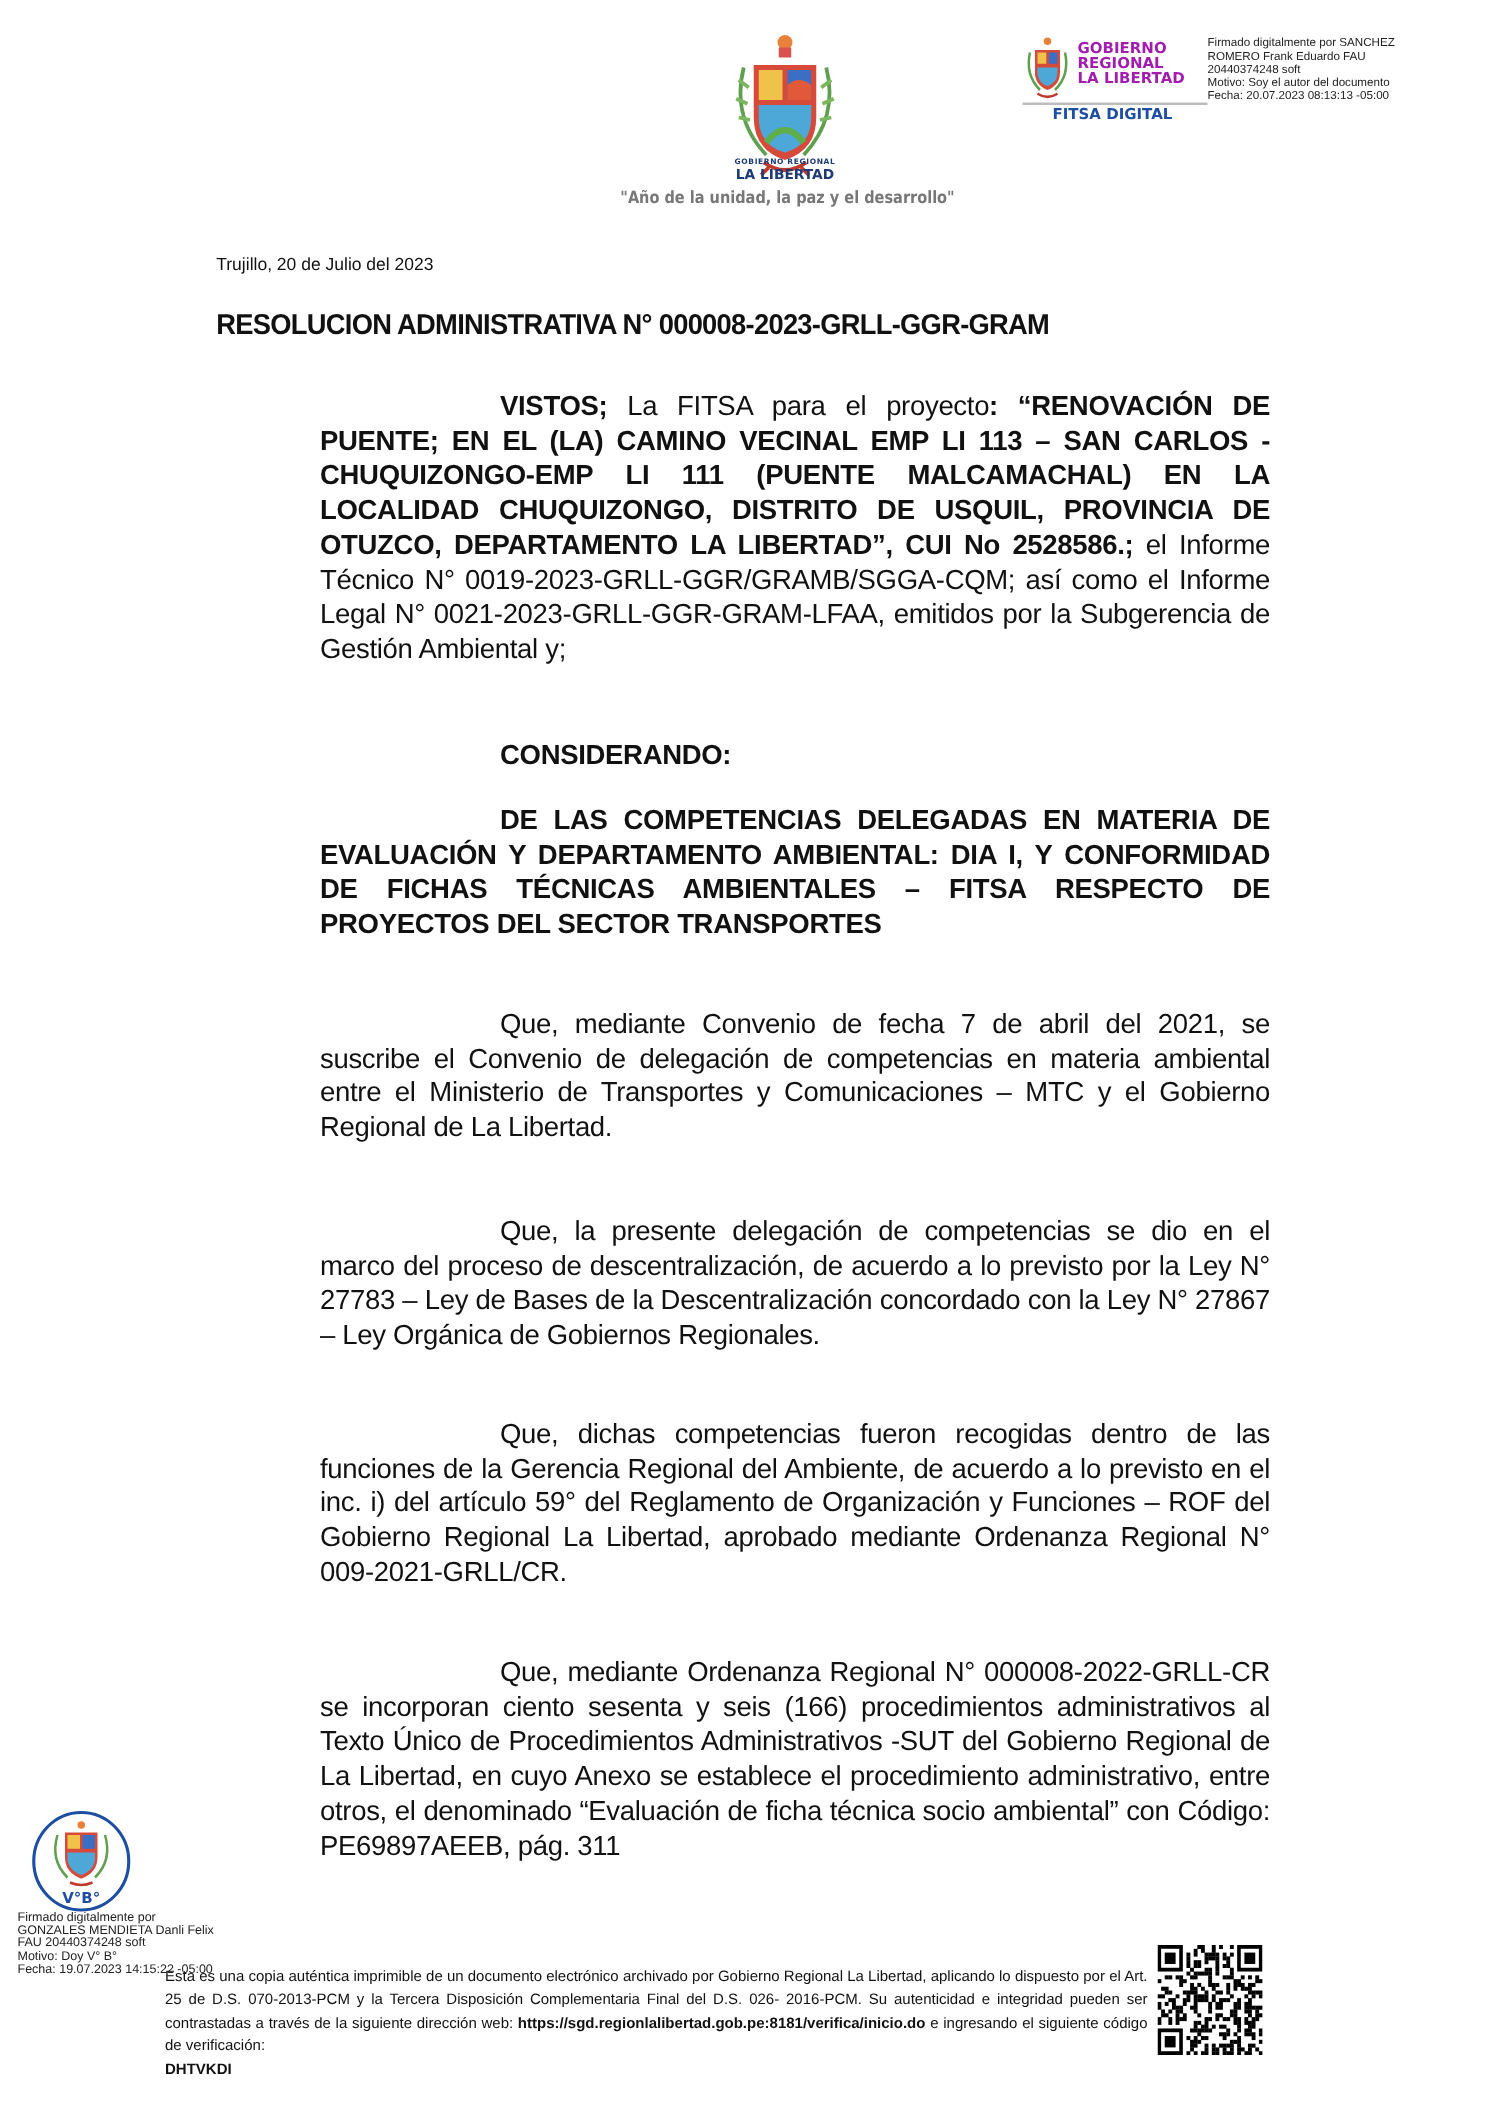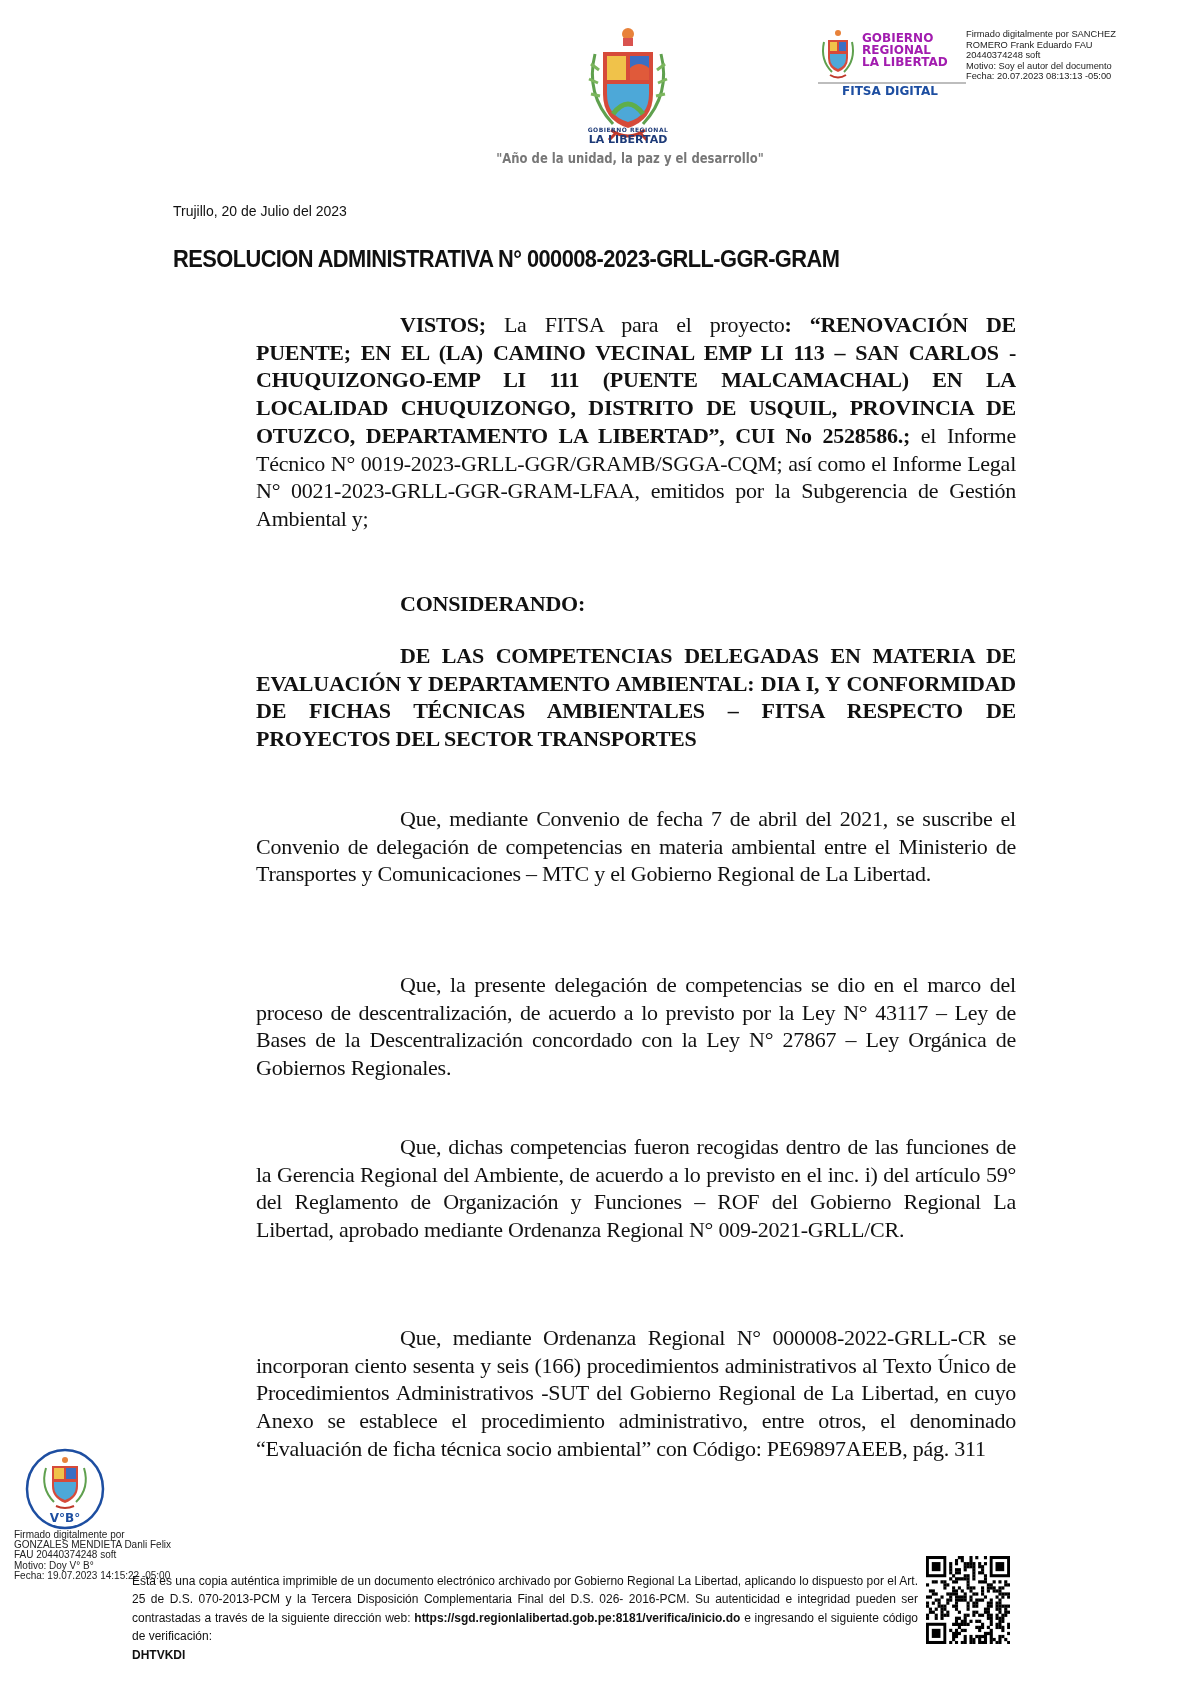--- a/index.html
+++ b/index.html
@@ -12,21 +12,21 @@
   .crest-cap .big { font-size:11px; line-height:12px; }
   .motto { left:400px; top:150px; width:460px; text-align:center; font-size:13.5px; color:#777; font-family:"DejaVu Sans", sans-serif; font-weight:bold; transform:scaleX(0.86); }
   .sig-logo { left:818px; top:28px; width:40px; height:52px; }
   .gov-name { left:862px; top:32px; font-family:"DejaVu Sans", sans-serif; font-weight:bold; color:#a21caf; font-size:12px; line-height:12px; }
   .gov-rule { left:818px; top:82px; width:148px; height:2px; background:#bdbdbd; }
   .firma-digital { left:842px; top:84px; font-family:"DejaVu Sans", sans-serif; font-weight:bold; color:#1d4ea1; font-size:12px; }
   .sig-text { left:966px; top:29px; font-size:9.3px; line-height:10.6px; color:#222; white-space:pre; }
   
   .date { left:173px; top:203px; font-size:14px; }
   .title { left:173px; top:246px; font-size:23px; font-weight:bold; letter-spacing:-0.6px; transform:scaleX(0.95); transform-origin:left; white-space:nowrap; }
-  .para { left:256px; width:760px; font-size:22px; line-height:27.7px; text-align:justify; text-indent:144px; letter-spacing:-0.25px;font-family:Liberation Serif, serif; }
+  .para { left:256px; width:760px; font-size:22px; line-height:27.7px; text-align:justify; text-indent:144px; letter-spacing:-0.25px; }
   .para b { font-weight:bold; }
   .p-vistos { top:311px; }
   .p-consid { top:590px; font-weight:bold; }
   .p-delas { top:642px; font-weight:bold; }
   .p-1 { top:805px; }
   .p-2 { top:971px; }
   .p-3 { top:1133px; }
   .p-4 { top:1324px; }
   
   .vobo { left:24px; top:1448px; width:82px; height:82px; }
@@ -86,21 +86,21 @@
 
 <div class="abs date">Trujillo, 20 de Julio del 2023</div>
 <div class="abs title">RESOLUCION ADMINISTRATIVA N° 000008-2023-GRLL-GGR-GRAM</div>
 
 <div class="abs para p-vistos"><b>VISTOS;</b><span> La FITSA para el proyecto</span><b>: “RENOVACIÓN DE PUENTE; EN EL (LA) CAMINO VECINAL EMP LI 113 – SAN CARLOS - CHUQUIZONGO-EMP LI 111 (PUENTE MALCAMACHAL) EN LA LOCALIDAD CHUQUIZONGO, DISTRITO DE USQUIL, PROVINCIA DE OTUZCO, DEPARTAMENTO LA LIBERTAD”, CUI No 2528586.;</b><span> el Informe Técnico N° 0019-2023-GRLL-GGR/GRAMB/SGGA-CQM; así como el Informe Legal N° 0021-2023-GRLL-GGR-GRAM-LFAA, emitidos por la Subgerencia de Gestión Ambiental y;</span></div>
 
 <div class="abs para p-consid">CONSIDERANDO:</div>
 <div class="abs para p-delas">DE LAS COMPETENCIAS DELEGADAS EN MATERIA DE EVALUACIÓN Y DEPARTAMENTO AMBIENTAL: DIA I, Y CONFORMIDAD DE FICHAS TÉCNICAS AMBIENTALES – FITSA RESPECTO DE PROYECTOS DEL SECTOR TRANSPORTES</div>
 
 <div class="abs para p-1">Que, mediante Convenio de fecha 7 de abril del 2021, se suscribe el Convenio de delegación de competencias en materia ambiental entre el Ministerio de Transportes y Comunicaciones – MTC y el Gobierno Regional de La Libertad.</div>
-<div class="abs para p-2">Que, la presente delegación de competencias se dio en el marco del proceso de descentralización, de acuerdo a lo previsto por la Ley N° 43117 – Ley de Bases de la Descentralización concordado con la Ley N° 27867 – Ley Orgánica de Gobiernos Regionales.</div>
+<div class="abs para p-2">Que, la presente delegación de competencias se dio en el marco del proceso de descentralización, de acuerdo a lo previsto por la Ley N° 27783 – Ley de Bases de la Descentralización concordado con la Ley N° 27867 – Ley Orgánica de Gobiernos Regionales.</div>
 <div class="abs para p-3">Que, dichas competencias fueron recogidas dentro de las funciones de la Gerencia Regional del Ambiente, de acuerdo a lo previsto en el inc. i) del artículo 59° del Reglamento de Organización y Funciones – ROF del Gobierno Regional La Libertad, aprobado mediante Ordenanza Regional N° 009-2021-GRLL/CR.</div>
 <div class="abs para p-4">Que, mediante Ordenanza Regional N° 000008-2022-GRLL-CR se incorporan ciento sesenta y seis (166) procedimientos administrativos al Texto Único de Procedimientos Administrativos -SUT del Gobierno Regional de La Libertad, en cuyo Anexo se establece el procedimiento administrativo, entre otros, el denominado “Evaluación de ficha técnica socio ambiental” con Código: PE69897AEEB, pág. 311</div>
 
 <div class="abs vobo">
   <svg width="82" height="82" viewBox="0 0 82 82">
     <ellipse cx="41" cy="41" rx="38" ry="39" fill="#fff" stroke="#1d4ea1" stroke-width="2.5"></ellipse>
     <circle cx="41" cy="12" r="3" fill="#e8823a"></circle>
     <path d="M22 20 Q16 40 30 54 M60 20 Q66 40 52 54" stroke="#5fa04e" stroke-width="2" fill="none"></path>
     <path d="M28 18 H54 V38 Q54 50 41 55 Q28 50 28 38 Z" fill="#d64a3a"></path>
     <rect x="30" y="20" width="10" height="11" fill="#f0c24a"></rect>

